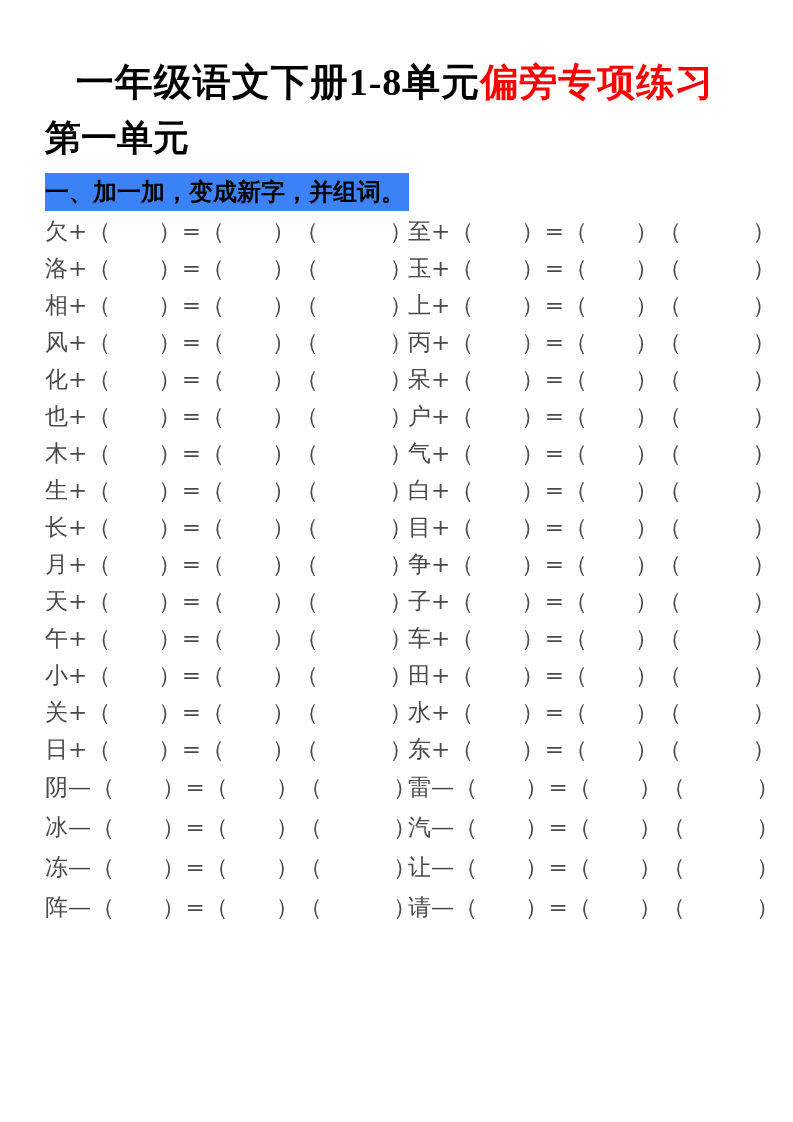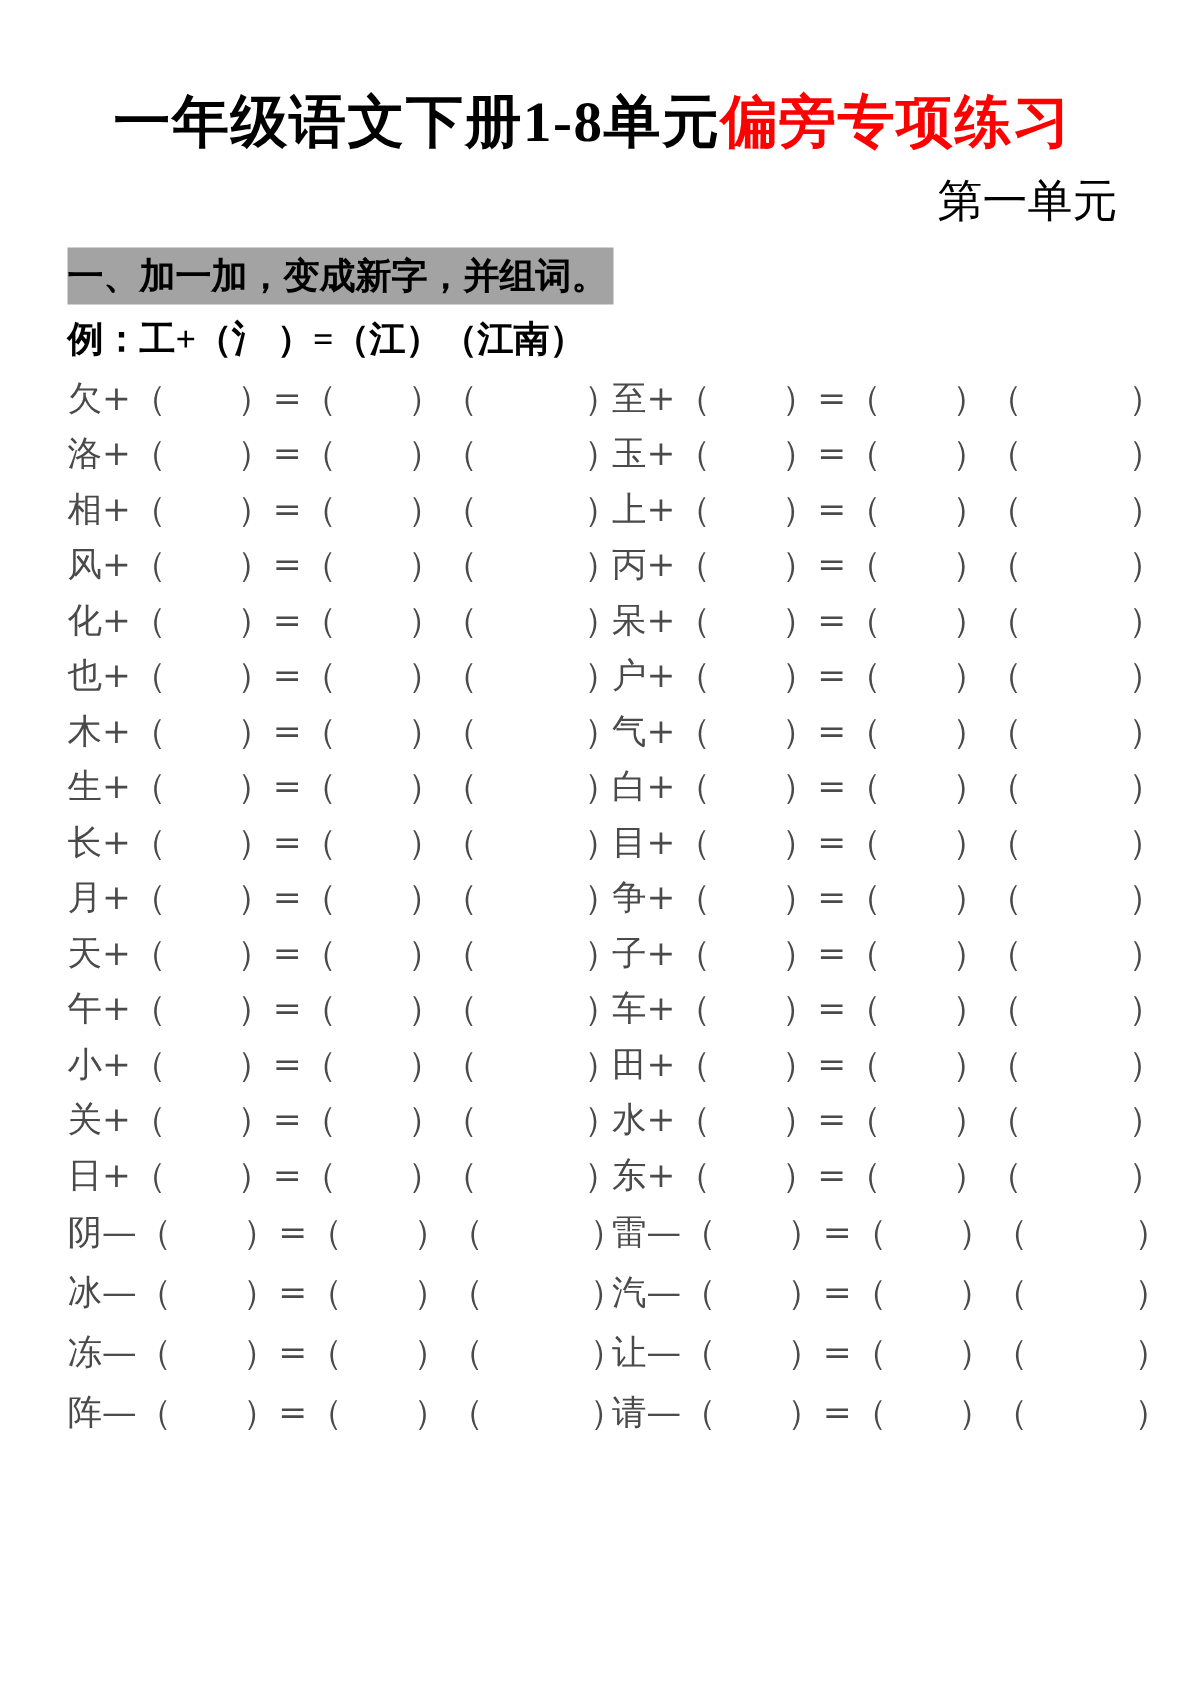--- a/index.html
+++ b/index.html
@@ -19,29 +19,29 @@
     text-align:center;
     font-size:38px;
     font-weight:900;
     letter-spacing:1px;
     line-height:1.2;
     font-family:"Liberation Serif",serif;
   }
   .title .red{color:#fe0000;}
   .subtitle{
     margin:8px 0 10px 0;
-    text-align:right;
-    font-size:30px;
-    font-weight:400;
+    text-align:left;
+    font-size:36px;
+    font-weight:700;
     font-family:"Liberation Serif",serif;
   }
   .sec-header{margin:10px 0 2px 0;}
   .sec-header .hl{
     display:inline-block;
-    background:#a3a3a3;
+    background:#3b82f6;
     font-size:24px;
     font-weight:900;
     padding:3px 4px 3px 0;
     font-family:"Liberation Serif",serif;
   }
   .example{
     font-size:24px;
     font-weight:900;
     margin:7px 0 5px 0;
     font-family:"Liberation Serif",serif;
@@ -76,21 +76,20 @@
 <div class="page">
 
   <h1 class="title"><span>一年级语文下册1-8单元</span><span class="red">偏旁专项练习</span></h1>
 
   <h2 class="subtitle">第一单元</h2>
 
   <section>
     <div class="sec-header">
       <span class="hl">一、加一加，变成新字，并组词。</span>
     </div>
-    <div class="example">例：工+（氵 ）=（江）（江南）</div>
     <div class="grid" id="grid-0">
         <div class="cell">
           <span class="char">欠</span>
           <span class="blanks">+（　　）=（　　）（　　　）</span>
         </div>
         <div class="cell">
           <span class="char">至</span>
           <span class="blanks">+（　　）=（　　）（　　　）</span>
         </div>
         <div class="cell">

